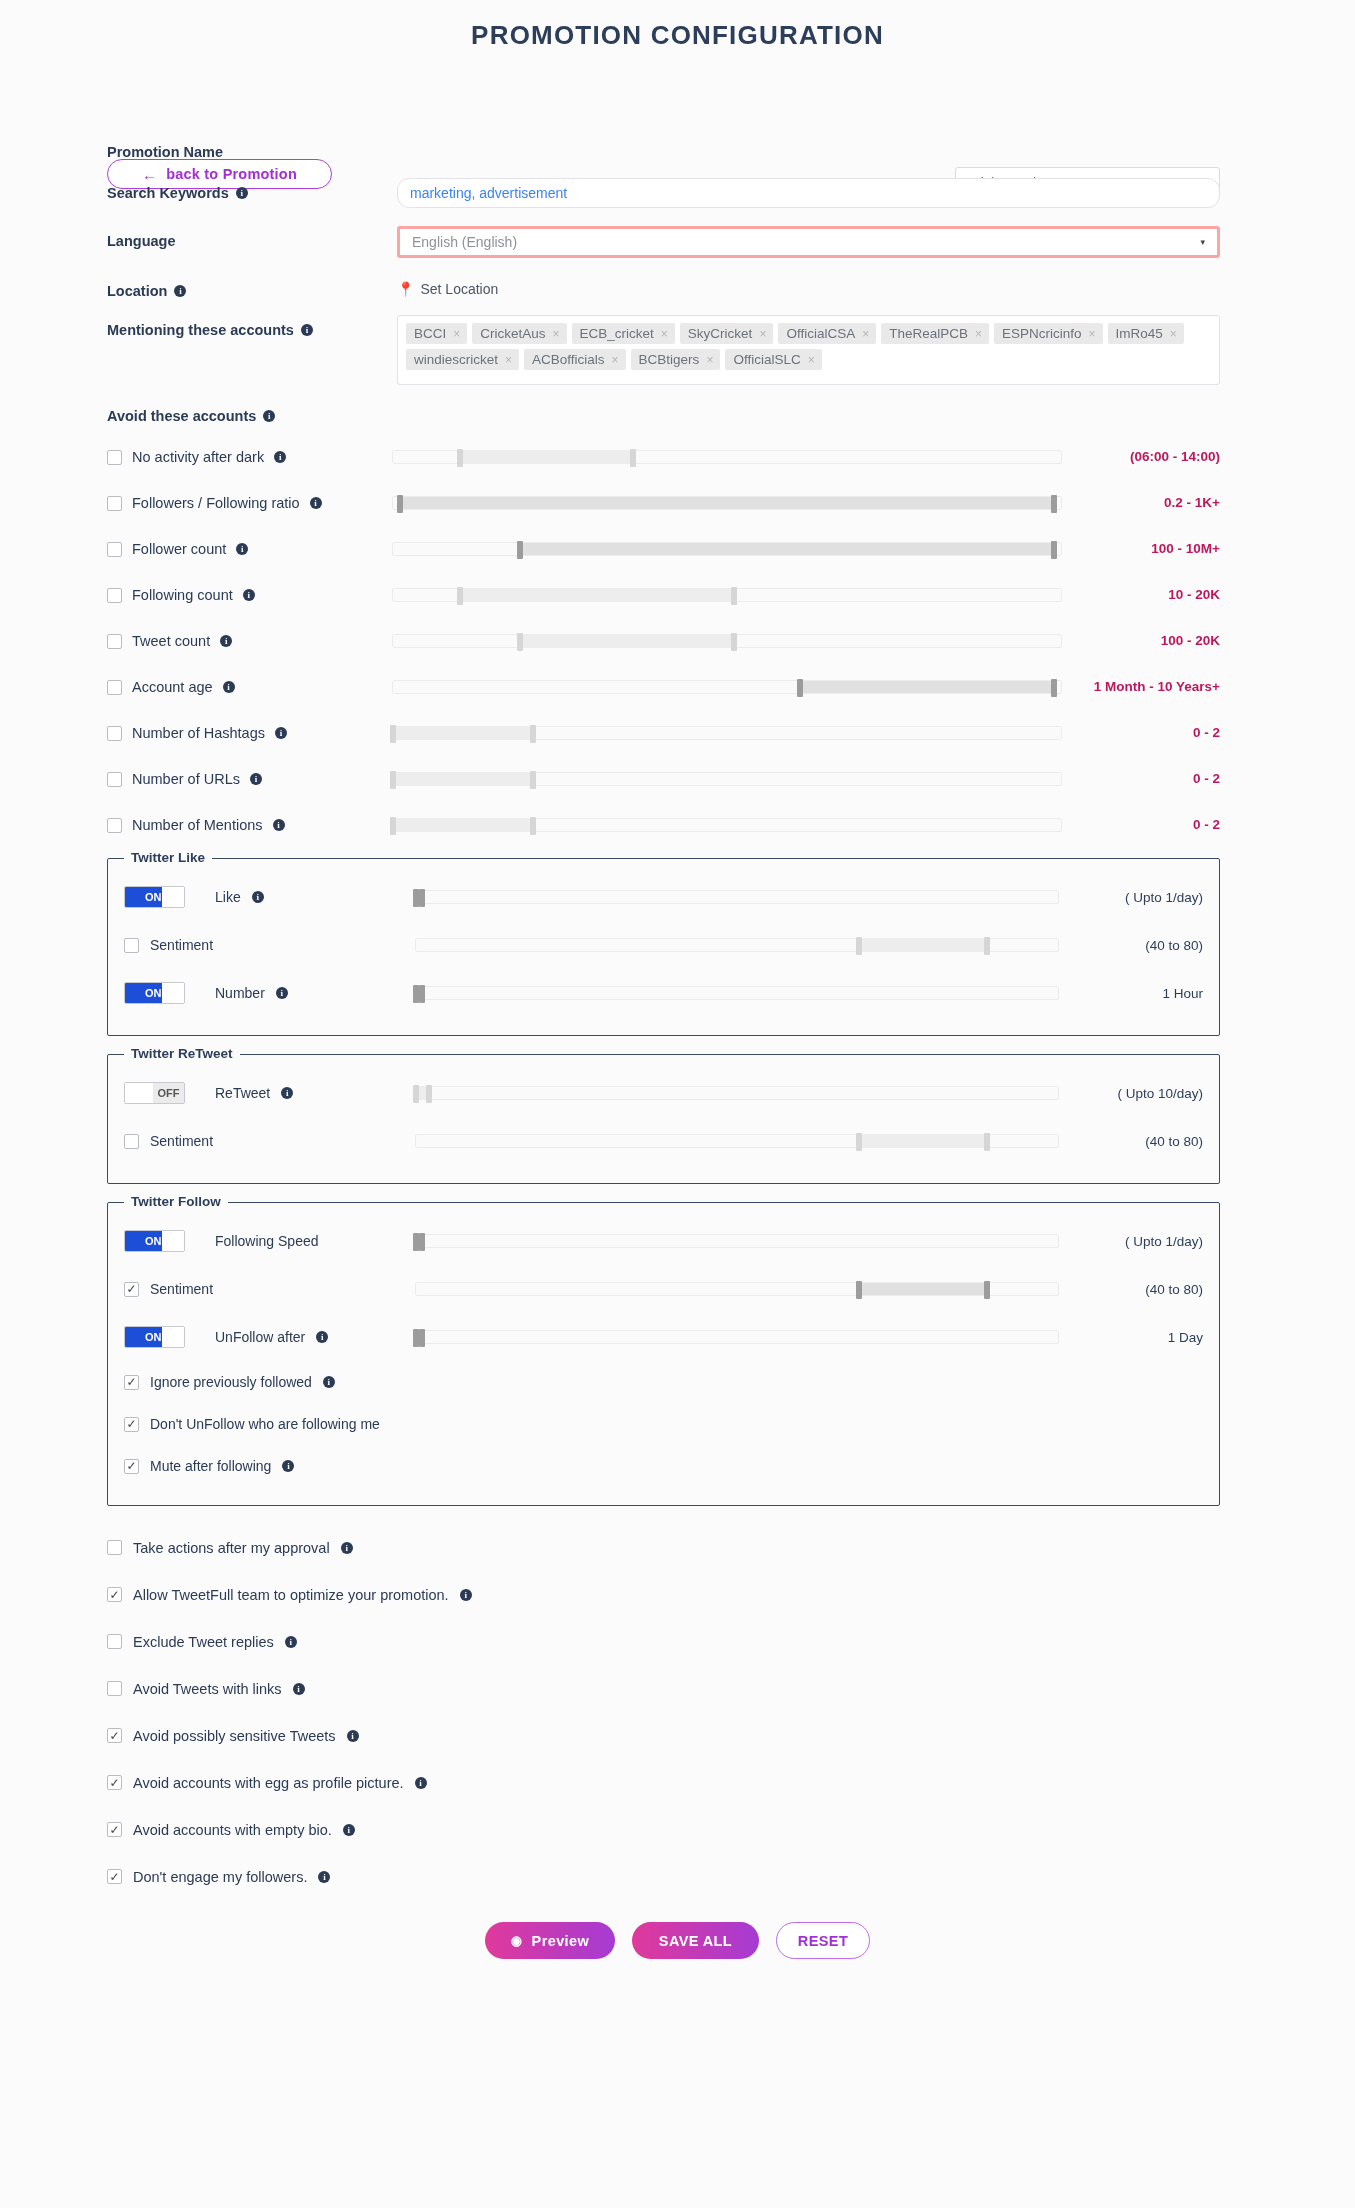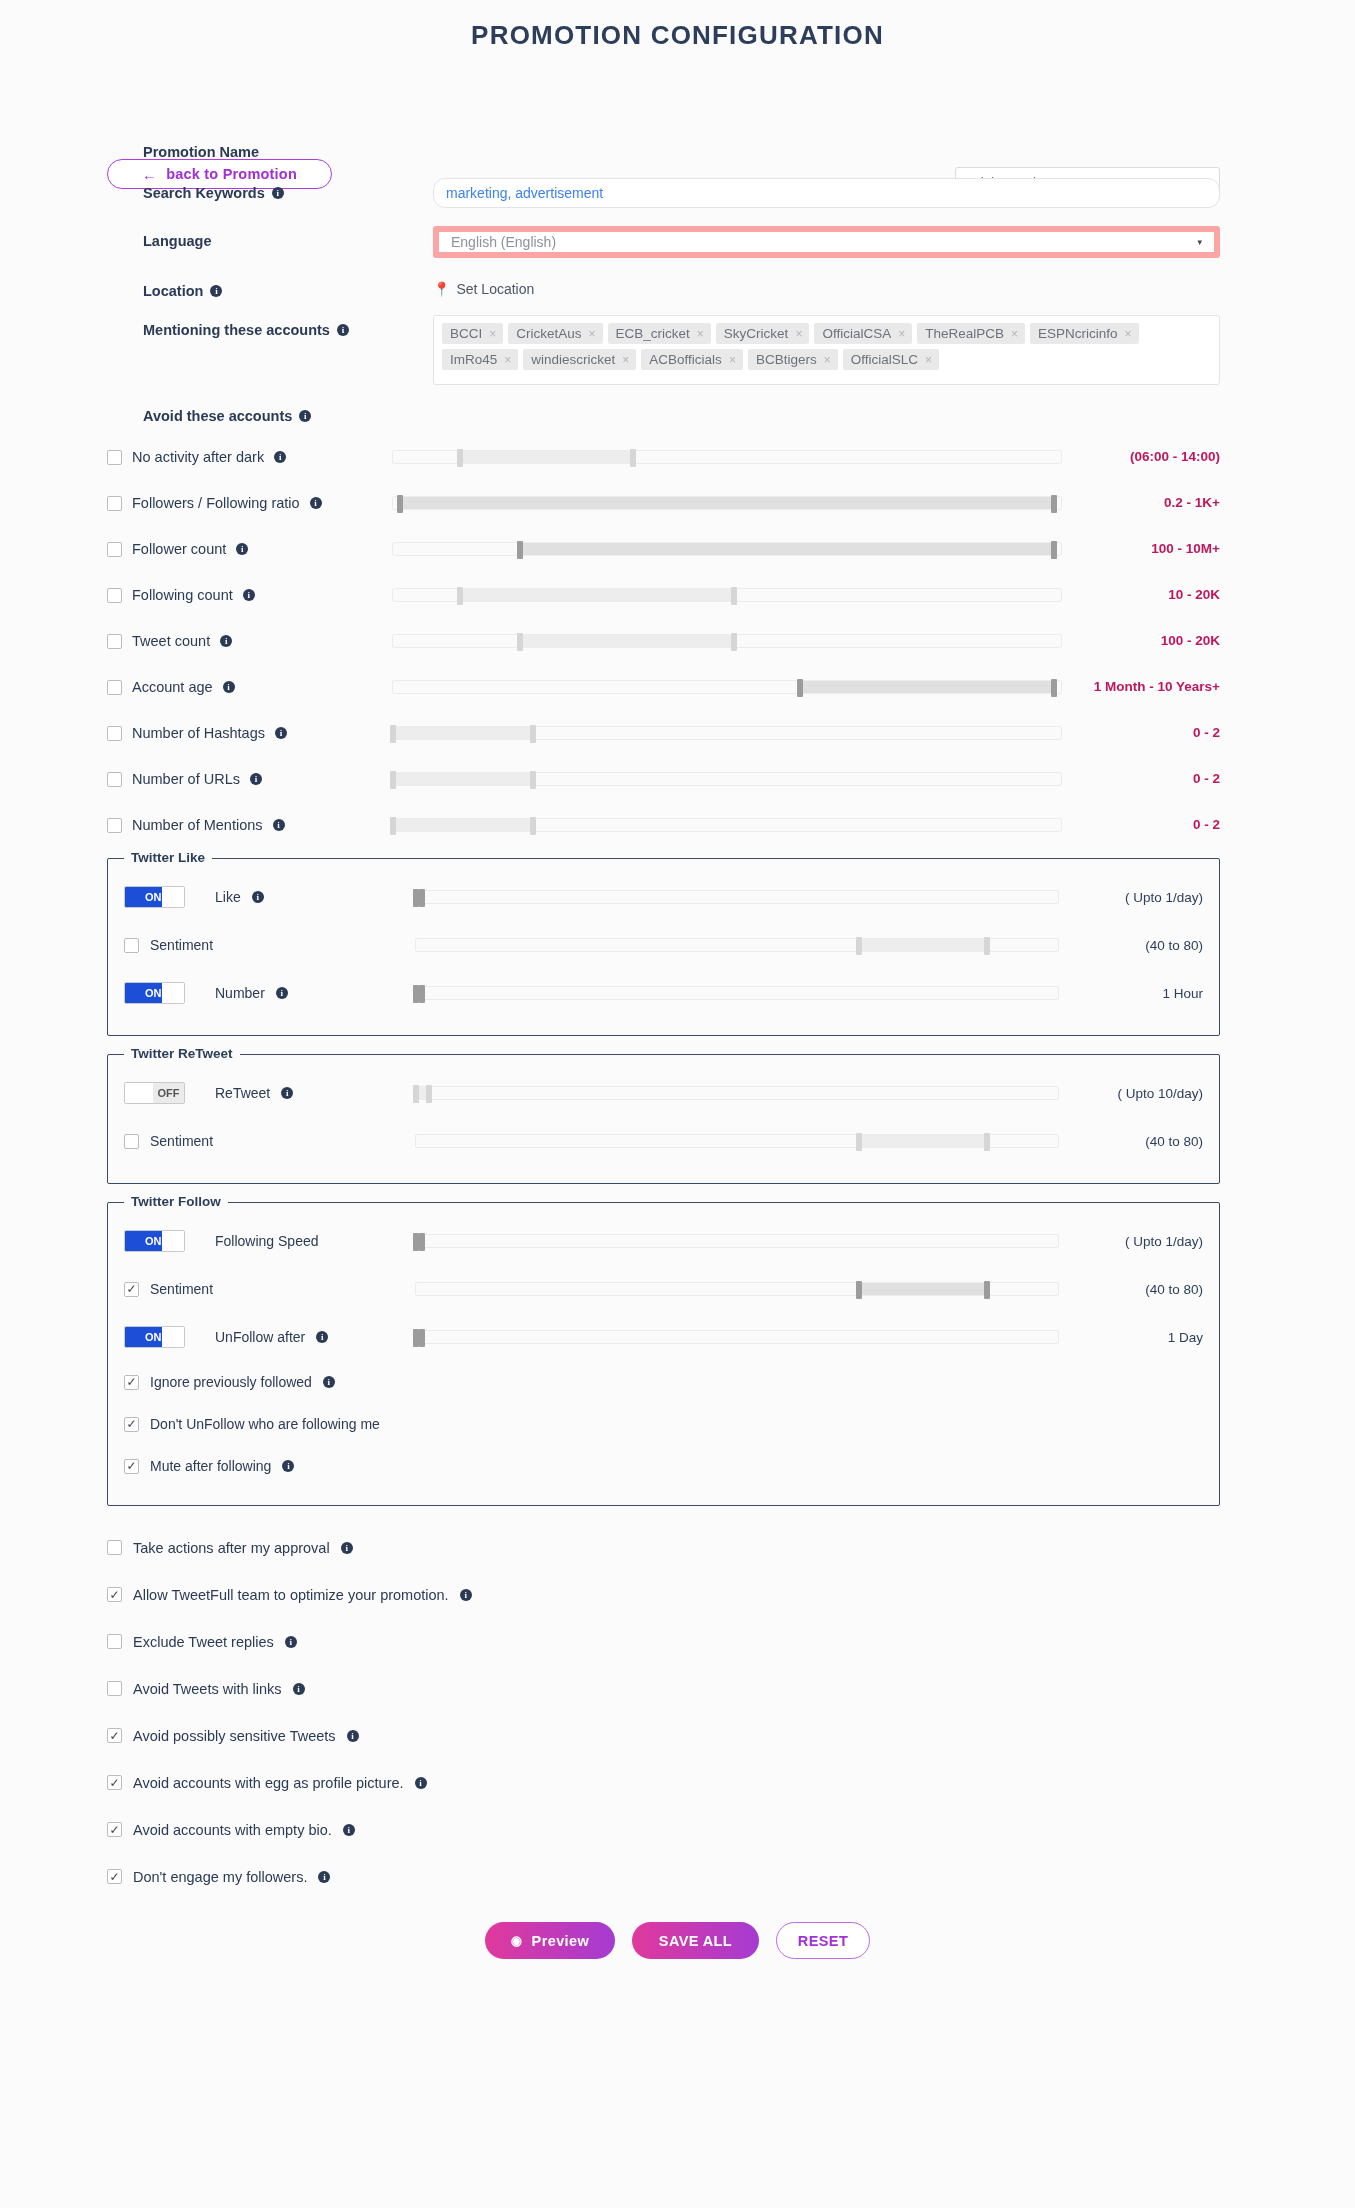--- a/index.html
+++ b/index.html
@@ -59,21 +59,20 @@
   }
   .acct-select .caret { margin-left:auto; font-size:9px; color:#333; }
 
   
   .form { padding:0 0 0 0; position:relative; }
   .row {
     display:flex;
     align-items:flex-start;
     padding:0 135px 0 107px;
     margin-bottom:0;
-    margin-left:36px;
   }
   .lbl {
     width:290px;
     flex:0 0 290px;
     font-size:14.5px;
     font-weight:bold;
     color:#2b3a55;
     padding-top:7px;
     display:flex; align-items:center; gap:7px;
   }
@@ -87,21 +86,21 @@
     background:#fff;
     font-size:14px;
     color:#4a5160;
     padding:0 12px;
     display:flex; align-items:center;
     font-family:"Liberation Sans", sans-serif;
   }
   .txtinput.ph { color:#3b82f6;border-radius:12px; }
   .selinput {
     width:100%; height:32px;
-    border:6px solid #fca5a5;
+    border:3px solid #fca5a5;
     border-radius:3px; background:#fff;
     font-size:14px; color:#8d929b;
     padding:0 12px;
     display:flex; align-items:center;
   }
   .selinput .caret { margin-left:auto; font-size:9px; color:#444; }
 
   .setloc {
     font-size:14px; color:#4c5565; padding-top:5px;
     display:flex; align-items:center; gap:6px; cursor:pointer;

